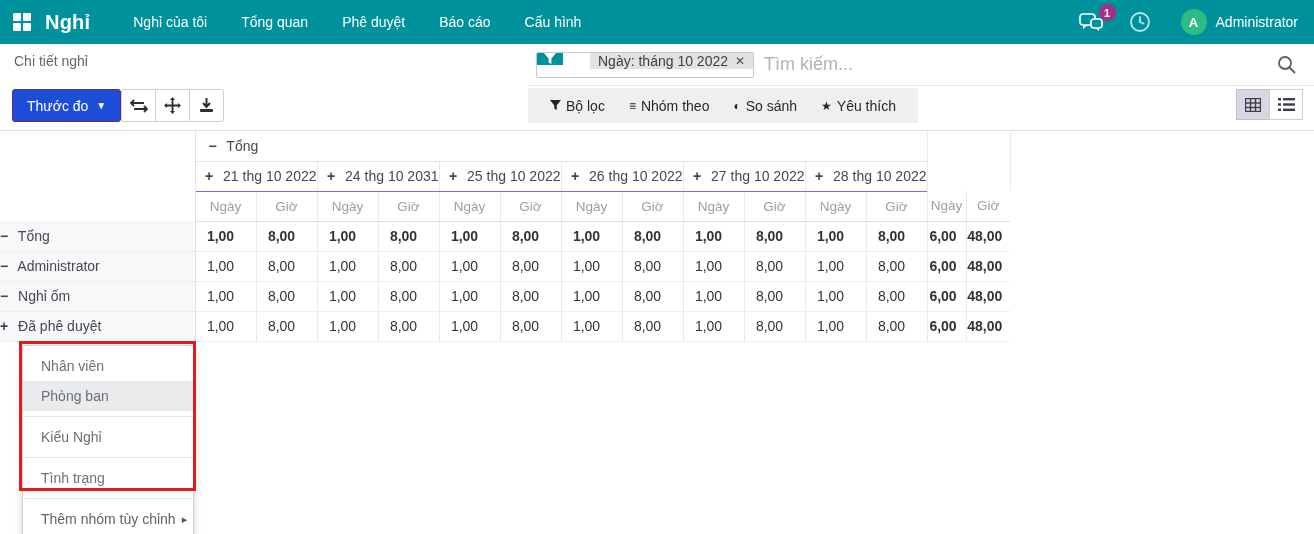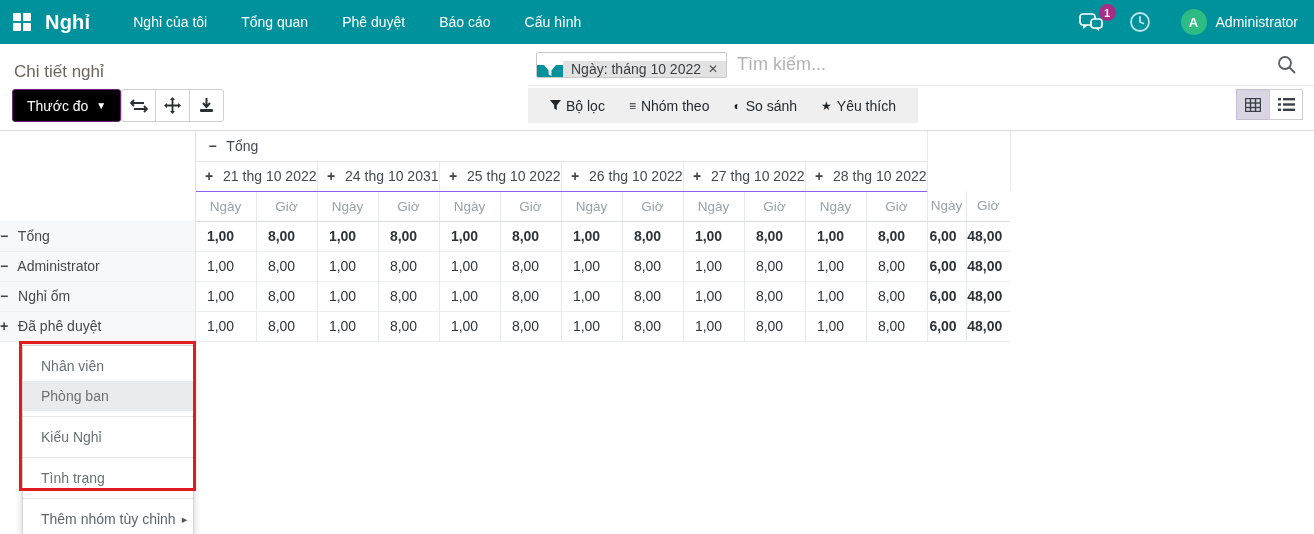--- a/index.html
+++ b/index.html
@@ -22,35 +22,35 @@
     border-radius:50%; width:17px; height:17px; font-size:11px; display:flex;
     align-items:center; justify-content:center; font-weight:bold; }
   .clock-wrap { margin-right:30px; opacity:.75; cursor:pointer; }
   .avatar { width:26px; height:26px; border-radius:50%; background:#2ebb84; color:#fff;
     font-size:13px; font-weight:bold; display:flex; align-items:center; justify-content:center; margin-right:9px; }
   .username { font-size:14px; cursor:pointer; }
 
   
   .control { position:absolute; left:0; top:44px; width:100%; height:87px;
     background:#fff; border-bottom:1px solid #dcdcdc; }
-  .page-title { position:absolute; left:14px; top:18px; font-size:17px; color:#6b665b; }
+  .page-title { position:absolute; left:14px; top:9px; font-size:14px; color:#6b665b; }
   .search-zone { position:absolute; left:528px; top:0; right:0; height:42px;
     border-bottom:1px solid #e8e8e8; display:flex; align-items:center; }
-  .facet { display:flex; align-items:flex-end; height:26px; border:1px solid #c9c9c9;
-    border-radius:2px; overflow:hidden; margin-left:8px; cursor:pointer; }
+  .facet { display:flex; align-items:flex-start; height:26px; border:1px solid #c9c9c9;
+    border-radius:2px; overflow:hidden; margin-left:8px; cursor:pointer;gap:27px; }
   .facet-ico { width:26px; background:#00929c; display:flex; align-items:center; justify-content:center; }
   .facet-label { background:#e2e2e2; display:flex; align-items:center; padding:0 8px;
     font-size:14px; color:#3c3f42; gap:7px; }
   .facet-x { font-weight:bold; color:#4a4d50; font-size:12px; cursor:pointer; }
   .search-input { border:none; outline:none; flex:1; font-size:18px; color:#444;
     margin-left:10px; font-family:inherit; background:transparent; }
   .search-input::placeholder { color:#b3b3b3; }
   .mag { position:absolute; right:18px; top:11px; cursor:pointer; }
 
-  .measures-btn { position:absolute; left:12px; top:45px; height:33px; background:#000000;
+  .measures-btn { position:absolute; left:12px; top:45px; height:33px; background:#1d4ed8;
     border:1px solid #6d2479; color:#fff; font-size:14px; padding:0 14px; border-radius:3px;
     display:flex; align-items:center; gap:8px; cursor:pointer; font-family:inherit; }
   .caret-down { font-size:10px; }
   .icon-group { position:absolute; left:121px; top:45px; height:33px; display:flex; }
   .icon-btn { width:35px; height:33px; background:#fff; border:1px solid #d0d0d0;
     display:flex; align-items:center; justify-content:center; cursor:pointer; margin-left:-1px; }
   .icon-btn:first-child { border-radius:3px 0 0 3px; margin-left:0; }
   .icon-btn:last-child { border-radius:0 3px 3px 0; }
 
   .filter-panel { position:absolute; left:528px; top:44px; height:35px; background:#efefef;

